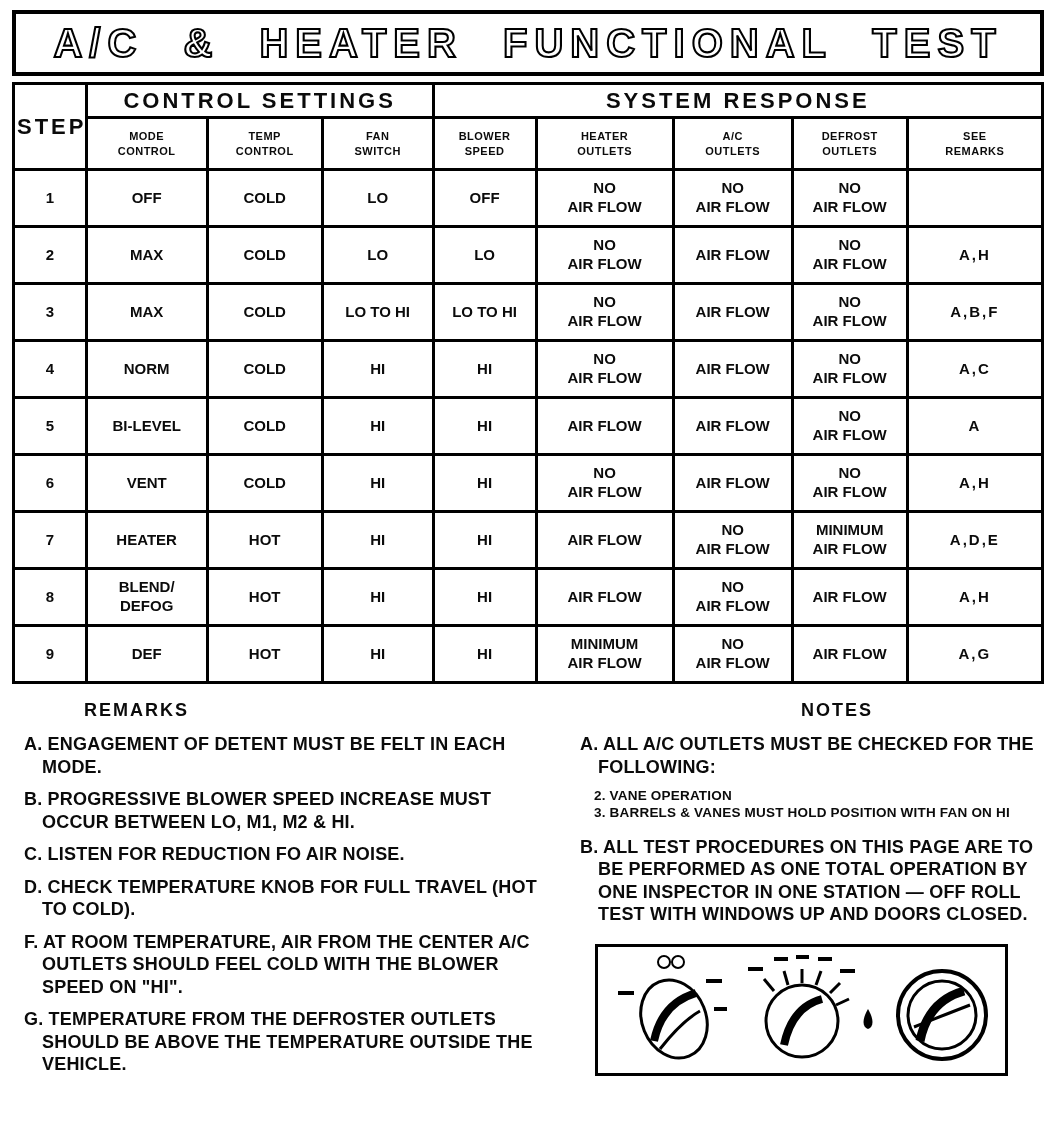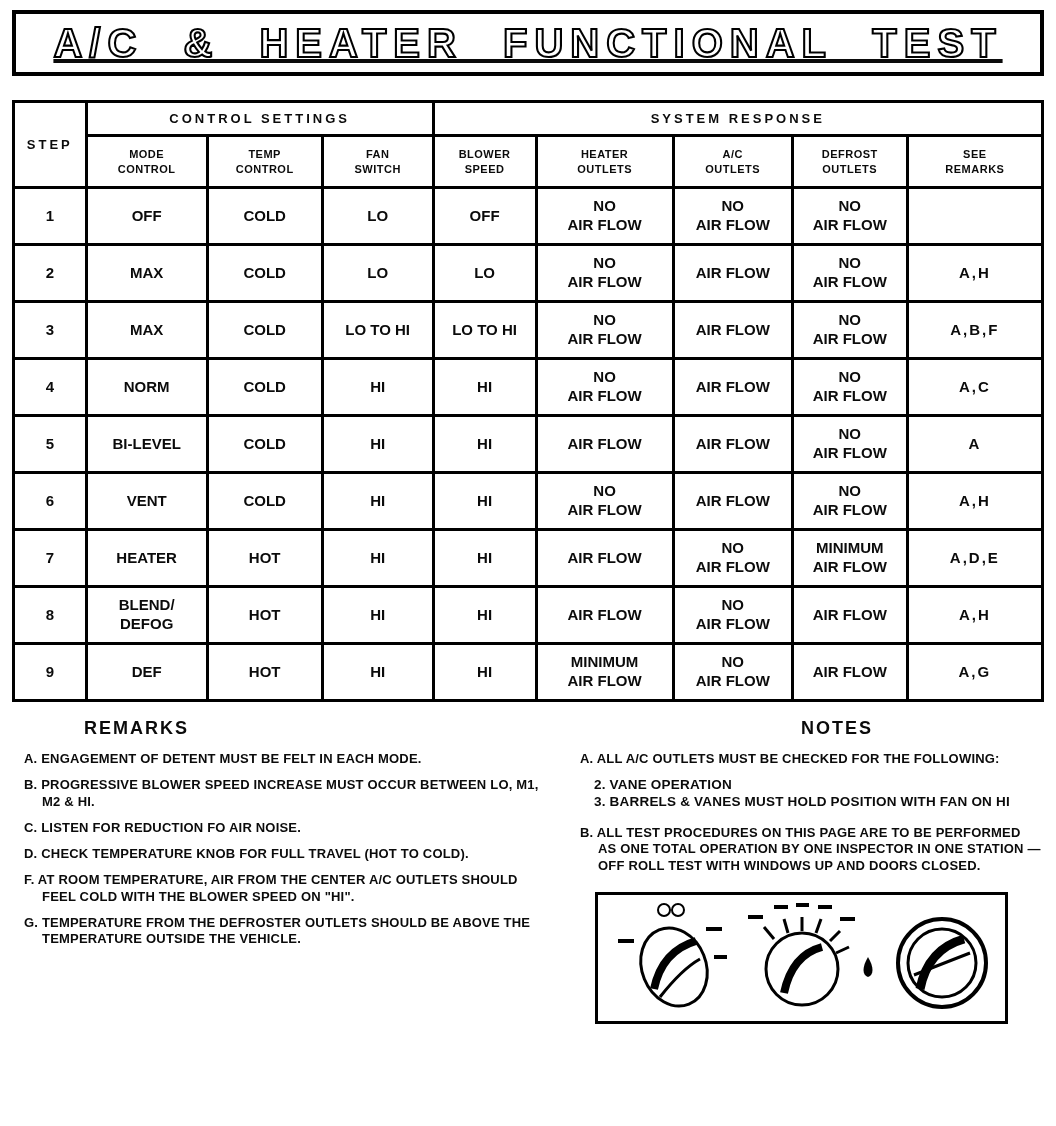--- a/index.html
+++ b/index.html
@@ -8,24 +8,24 @@
     width:1056px; height:1126px;
     background:#ffffff;
     font-family:"Liberation Sans", sans-serif;
     font-weight:700;
     color:#0b0b0b;
   }
   .sheet { position:relative; width:1056px; height:1126px; overflow:hidden; background:#fff; }
 
   
   .title-box {
-    margin:10px 12px 24px 12px;
+    margin:10px 12px 6px 12px;
     border:4px solid #000;
     height:66px;
-    display:flex; align-items:center; justify-content:center;text-decoration:underline;
+    display:flex; align-items:center; justify-content:center;
   }
   .title {
     font-size:40px;
     letter-spacing:7px;
     word-spacing:22px;
     white-space:nowrap;
   }
   @supports (-webkit-text-stroke: 2px black) {
     .title { color:#fff; -webkit-text-stroke:2.1px #000; }
   }
@@ -37,38 +37,38 @@
     width:1032px;
     table-layout:fixed;
   }
   .ftable th, .ftable td {
     border:3px solid #000;
     text-align:center;
     vertical-align:middle;
     white-space:pre-line;
     padding:2px;
   }
-  .group-row th { height:34px; font-size:13px; letter-spacing:3px; }
+  .group-row th { height:34px; font-size:22px; letter-spacing:3px; }
   .colhead-row th { height:52px; font-size:11px; line-height:1.3; letter-spacing:0.5px;margin-left:29px; }
   .step-head { font-size:17px; letter-spacing:1px; }
   .data-row td { height:57px; font-size:15px; line-height:1.25; }
   .step-cell { font-size:17px; }
   .remarks-cell { font-size:16px; letter-spacing:2px; }
 
   
   .bottom { display:flex; padding:16px 0 0 24px; }
   .remarks-col { width:518px; }
   .notes-col { width:462px; margin-left:38px; }
 
   .section-heading { font-size:18px; letter-spacing:2px; margin-bottom:12px; }
   .remarks-col .section-heading { margin-left:60px; }
   .notes-col .section-heading { margin-left:52px;text-align:center; }
 
   .rem-item, .note-item {
-    font-size:13px;
+    font-size:18px;
     line-height:1.25;
     margin-bottom:10px;
     padding-left:18px;
     text-indent:-18px;
     letter-spacing:0.2px;
   }
   .note-sub {
     font-size:13.5px;
     line-height:1.25;
     margin-left:14px;

